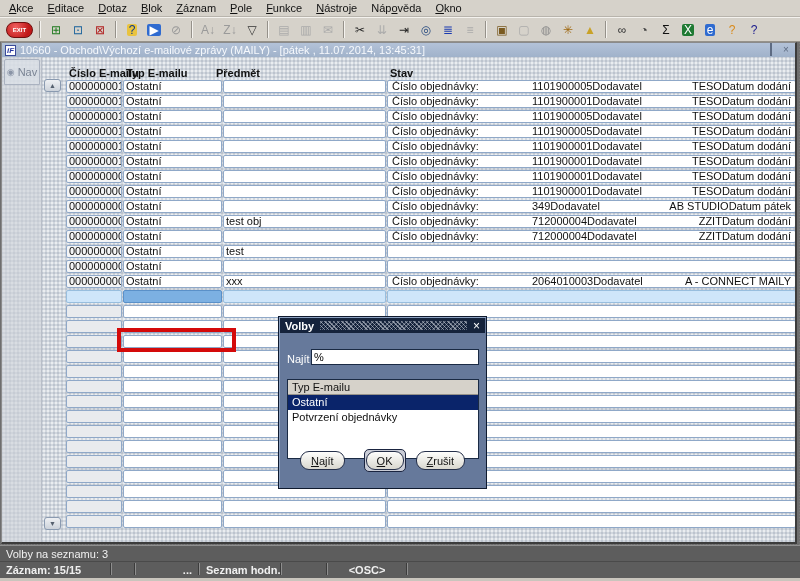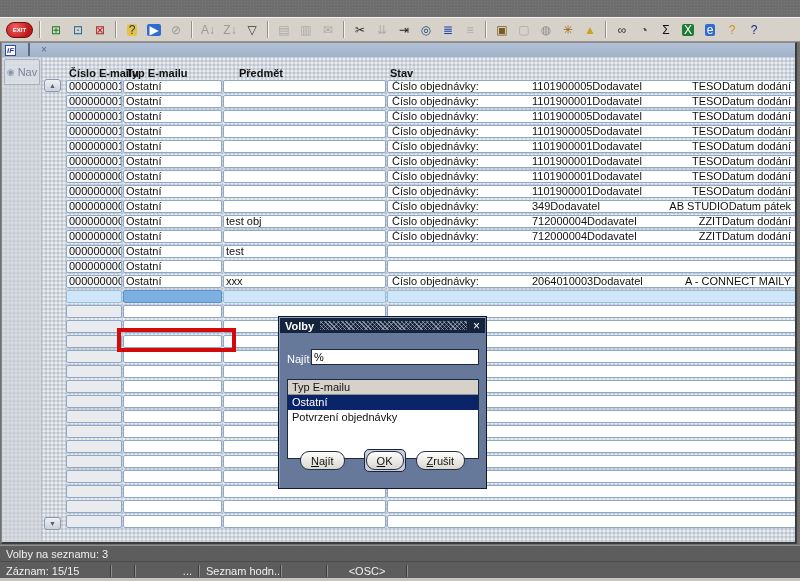--- a/index.html
+++ b/index.html
@@ -115,30 +115,42 @@
   .dlg-btn { height:19px; padding:0 10px; border:1px solid #26304a; border-radius:9px;
     background:linear-gradient(#fefefc,#d9d7cf); font:11px "Liberation Sans",sans-serif;
     color:#111; cursor:pointer; white-space:nowrap; }
   .dlg-btn u { text-decoration:underline; }
   .ok-ring { border:1px solid #1a2440; border-radius:5px; padding:1px; margin:0 5px 0 14px;
     background:#c9ccd6; display:inline-block; }
   
   #statusbar { position:absolute; left:0; top:545px; width:800px; height:33px;
     background:#5d5d5d; color:#f0f0f0; border-top:1px solid #8f8f8f; }
   #status-line1 { height:16px; padding:2px 6px 0; border-bottom:1px solid #4a4a4a; }
-  #status-line2 { height:16px; display:flex; align-items:center; padding-top:1px; }
+  #status-line2 { height:16px; display:flex; padding-top:1px;font-weight:bold; }
   .seg { height:14px; padding:1px 6px 0; white-space:nowrap; overflow:hidden; }
   .seg-sep { width:0; height:12px; border-left:1px solid #3c3c3c; border-right:1px solid #8e8e8e; }
   #bottom-strip { position:absolute; left:0; top:578px; width:800px; height:3px; background:#c9c5bd; }
 </style>
 </head>
 <body>
 
 <div id="app">
 
+  <div id="menubar">
+      <div class="menu-item"><u>A</u>kce</div>
+      <div class="menu-item"><u>E</u>ditace</div>
+      <div class="menu-item"><u>D</u>otaz</div>
+      <div class="menu-item"><u>B</u>lok</div>
+      <div class="menu-item"><u>Z</u>áznam</div>
+      <div class="menu-item"><u>P</u>ole</div>
+      <div class="menu-item"><u>F</u>unkce</div>
+      <div class="menu-item"><u>N</u>ástroje</div>
+      <div class="menu-item">Náp<u>o</u>věda</div>
+      <div class="menu-item"><u>O</u>kno</div>
+    </div>
 
   <div id="toolbar">
       <div class="tb-exit">EXIT</div>
       <div class="tb-sep"></div>
       <div class="tb-btn">
         <span class="g" style="color: rgb(30, 122, 30);">⊞</span>
       </div>
       <div class="tb-btn">
         <span class="g" style="color: rgb(23, 97, 156);">⊡</span>
       </div>
@@ -230,35 +242,36 @@
         <span class="g" style="color: rgb(217, 138, 26);">?</span>
       </div>
       <div class="tb-btn">
         <span class="g" style="color: rgb(26, 26, 140);">?</span>
       </div>
     </div>
 
   <div id="formwin">
     <div id="titlebar">
       <span id="title-icon">iF</span>
+      <span id="window-title">10660 - Obchod\Výchozí e-mailové zprávy (MAILY) - [pátek , 11.07.2014, 13:45:31]</span>
       <span class="win-btn"><span class="restore-box"></span></span>
       <span class="win-btn">×</span>
     </div>
     <div id="client">
       <div id="tabstrip"></div>
       <div id="nav-tab">
         <span class="radio">◉</span>
         <span>Nav</span>
       </div>
       <div class="scroll-btn" style="top:22px;">▲</div>
       <div class="scroll-btn" style="top:460px;">▼</div>
       <div id="grid">
           <div class="gh" style="left: 67px;">Číslo E-mailu</div>
           <div class="gh" style="left: 124px;">Typ E-mailu</div>
-          <div class="gh" style="left: 237px;">Předmět</div>
+          <div class="gh" style="left: 214px;">Předmět</div>
           <div class="gh" style="left: 388px;">Stav</div>
           <div class="cell numcell" style="left: 64px; top: 23px; width: 56px; height: 13px;">0000000015</div>
           <div class="cell" style="left: 121px; top: 23px; width: 99px; height: 13px;">Ostatní</div>
           <div class="cell" style="left: 221px; top: 23px; width: 163px; height: 13px;"></div>
           <div class="cell" style="left: 385px; top: 23px; width: 409px; height: 13px;">
             <span class="tparts">
               <span class="t-label">Číslo objednávky:</span>
               <span class="t-mid">1101900005Dodavatel</span>
               <span class="t-right">TESODatum dodání</span>
             </span>

